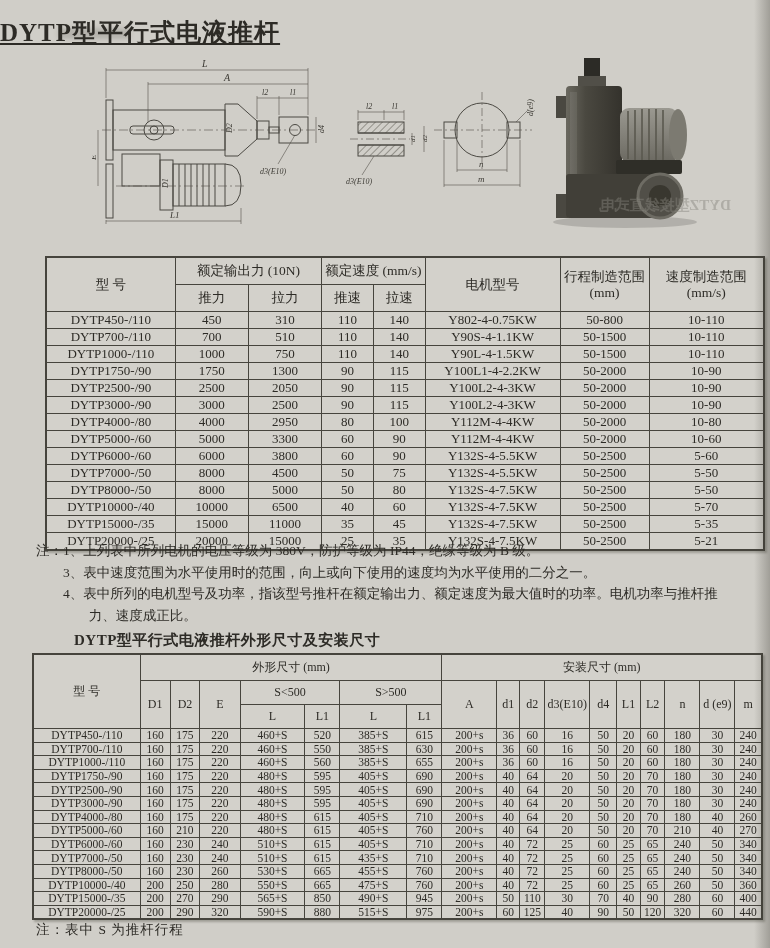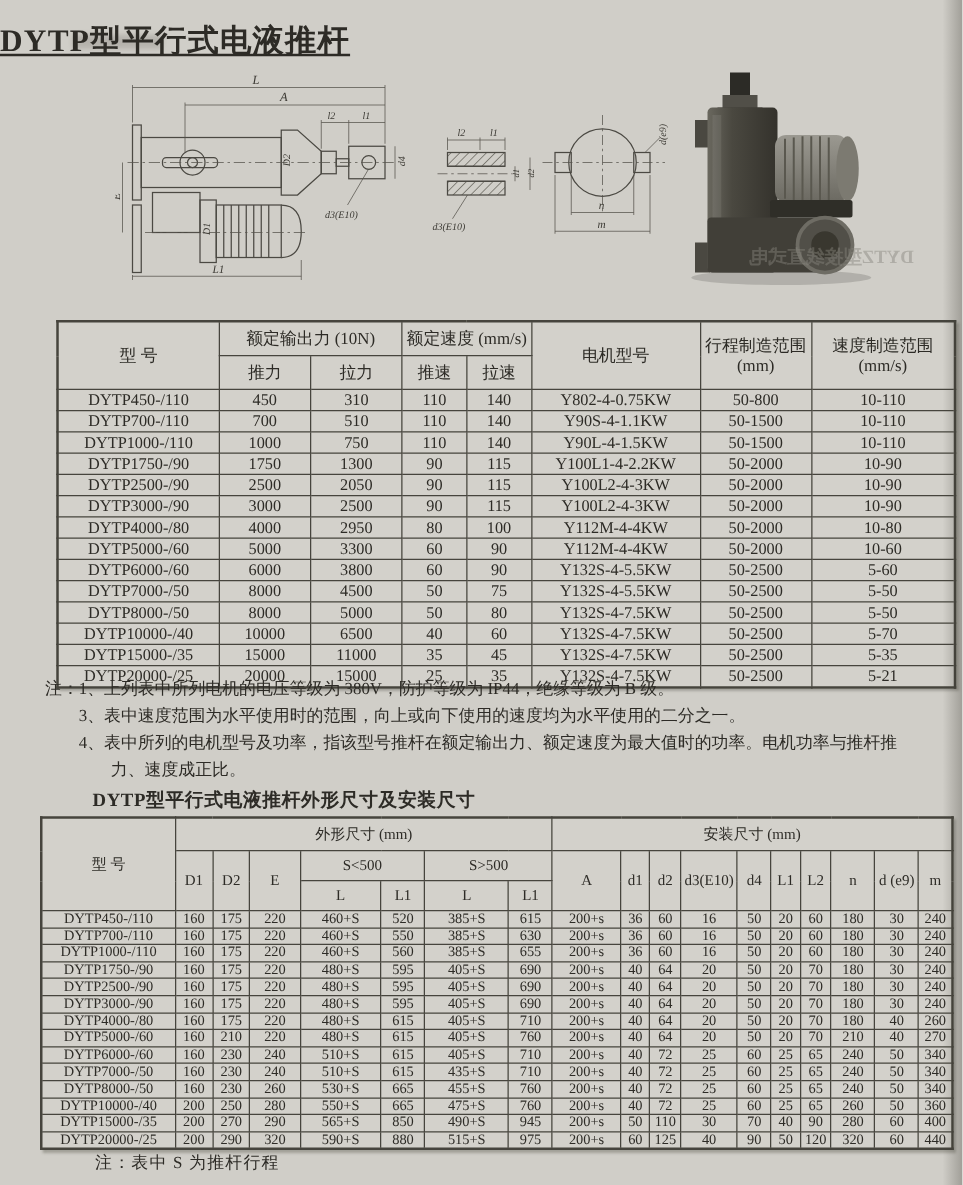--- a/index.html
+++ b/index.html
@@ -43,21 +43,21 @@
   .t2 th { font-size:12px; padding:4px 1px;margin-top:24px; }
   .t2 .grp { height:19px; }
   .t2 .mid { height:18px; }
   .t2 .sub { height:14px; }
   .t2 td { font-size:11.5px; height:12.6px; padding:0 1px; }
 
   .notes { position:absolute; left:36px; top:540px; width:708px; display:flex; font-size:13.5px; line-height:1.6; }
   .note-label { flex:0 0 auto; }
   .note-items { flex:1; }
   .note-item { padding-left:1.9em; text-indent:-1.9em; }
-  .bottom-note { position:absolute; left:36px; top:921px; font-size:13.5px; letter-spacing:1px;margin-left:40px; }
+  .bottom-note { position:absolute; left:36px; top:921px; font-size:13.5px; letter-spacing:1px; }
 </style>
 </head>
 <body>
 
 <div class="page">
   <div class="edge-shadow"></div>
   <div class="smudge"></div>
 
   <div class="page-title">DYTP型平行式电液推杆</div>
 

